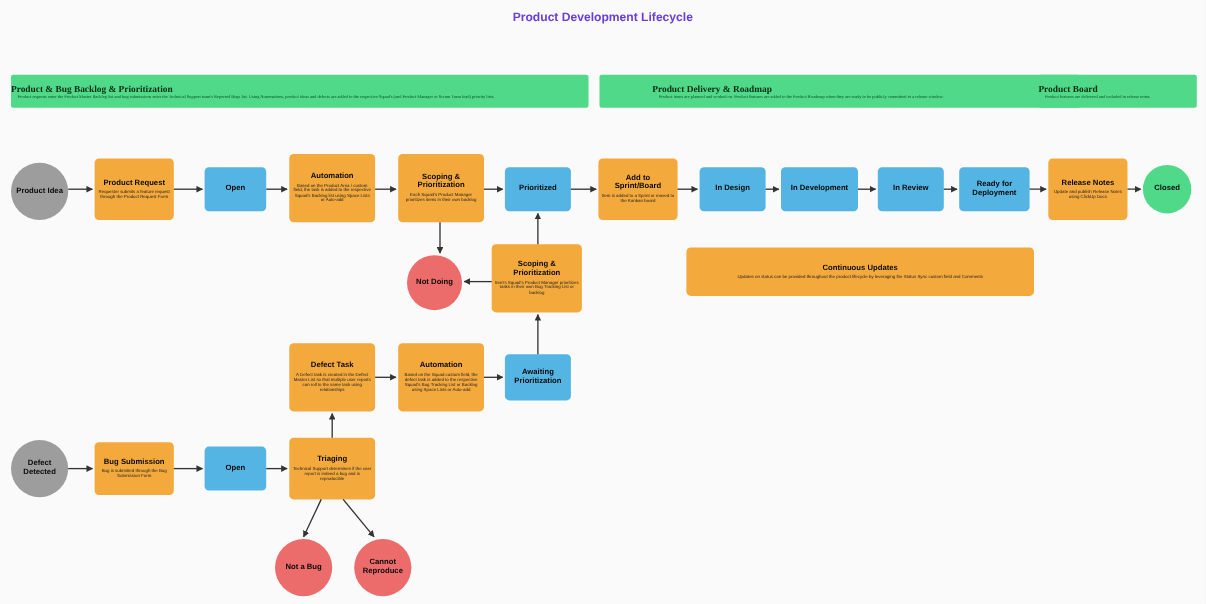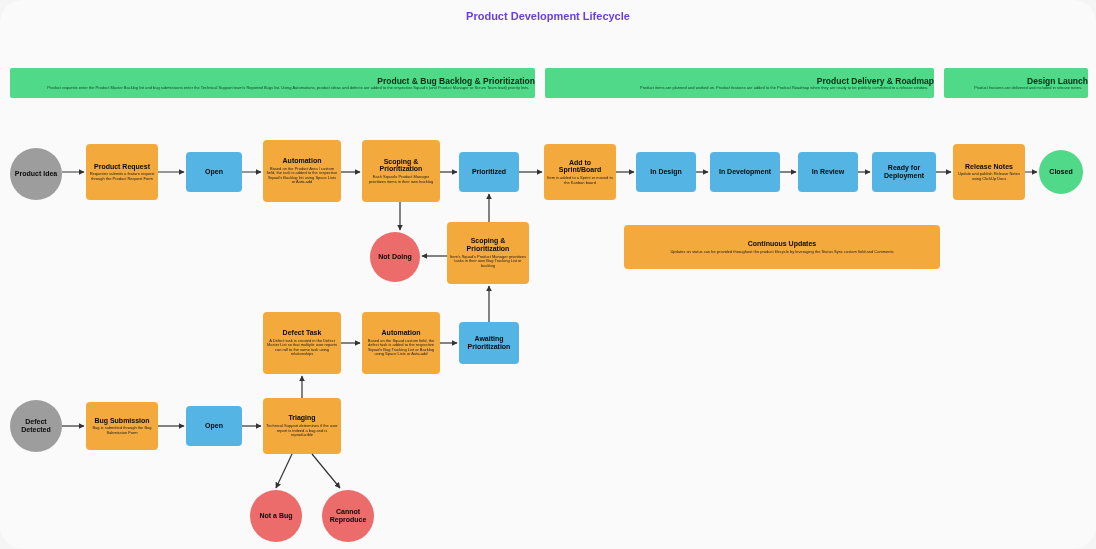--- a/index.html
+++ b/index.html
@@ -1,22 +1,22 @@
 <!DOCTYPE html>
 <html><head>
 <meta charset="utf-8">
 <style>
   html,body{margin:0;padding:0;font-family:Arial,Helvetica,sans-serif;background:#f5f5f5;}
   .page{position:relative;width:1096px;height:549px;overflow:hidden;
     background-image:radial-gradient(#d0d0d0 0.5px, transparent 0.5px);
-    background-size:12px 12px;background-position:0 0;background-color:#fafafa;border-radius:23px;}
+    background-size:12px 12px;background-position:0 0;background-color:#fafafa;}
   .title{position:absolute;left:0;right:0;top:10px;text-align:center;color:#6a3fd9;font-size:11px;font-weight:700;}
   .note{position:absolute;left:0;right:0;top:28px;text-align:center;color:#222;font-size:8px;font-weight:700;}
   .band{position:absolute;top:68px;height:30px;background:#4fd988;border-radius:2px;
-    display:flex;flex-direction:column;align-items:flex-end;justify-content:center;}
+    display:flex;flex-direction:column;align-items:flex-start;justify-content:center;font-family:Liberation Serif, serif;}
   .band .bt{font-size:8.5px;font-weight:700;color:#0a2b14;}
   .band .bs{font-size:4px;color:#0a2b14;opacity:.85;line-height:1.2;text-align:center;padding:0 6px;}
   .node{position:absolute;border-radius:4px;display:flex;flex-direction:column;align-items:center;
     justify-content:center;text-align:center;padding:2px 3px;box-sizing:border-box;}
   .node .nt{font-size:7px;font-weight:700;color:#0a0a0a;line-height:1.1;}
   .node .ns{font-size:4px;color:#222;line-height:1.15;margin-top:2px;}
   .orange{background:#f4a93c;}
   .blue{background:#54b4e3;}
   .green{background:#4fd988;}
   .gray{background:#9d9d9d;border-radius:50%;}
@@ -27,26 +27,26 @@
 <body>
 
 <div class="page">
 
   <div class="title">Product Development Lifecycle</div>
 
   <div class="band" style="left:10px;width:525px;">
     <div class="bt">Product &amp; Bug Backlog &amp; Prioritization</div>
     <div class="bs">Product requests enter the Product Master Backlog list and bug submissions enter the Technical Support team's Reported Bugs list. Using Automations, product ideas and defects are added to the respective Squad's (and Product Manager or Scrum Team lead) priority lists.</div>
   </div>
-  <div class="band" style="left:545px;width:389px;">
+  <div class="band" style="left:545px;width:389px;padding-left:48px;">
     <div class="bt">Product Delivery &amp; Roadmap</div>
     <div class="bs">Product items are planned and worked on. Product features are added to the Product Roadmap when they are ready to be publicly committed to a release window.</div>
   </div>
   <div class="band" style="left:944px;width:144px;">
-    <div class="bt">Design Launch</div>
+    <div class="bt">Product Board</div>
     <div class="bs">Product features are delivered and included in release notes.</div>
   </div>
 
   <div class="node gray" style="left:10px; top:148px;width:52px;height:52px;">
       <div class="nt">Product Idea</div>
     </div>
   <div class="node orange" style="left:86px; top:144px;width:72px;height:56px;">
       <div class="nt">Product Request</div>
       <div class="ns">Requester submits a feature request through the Product Request Form</div>
     </div>

